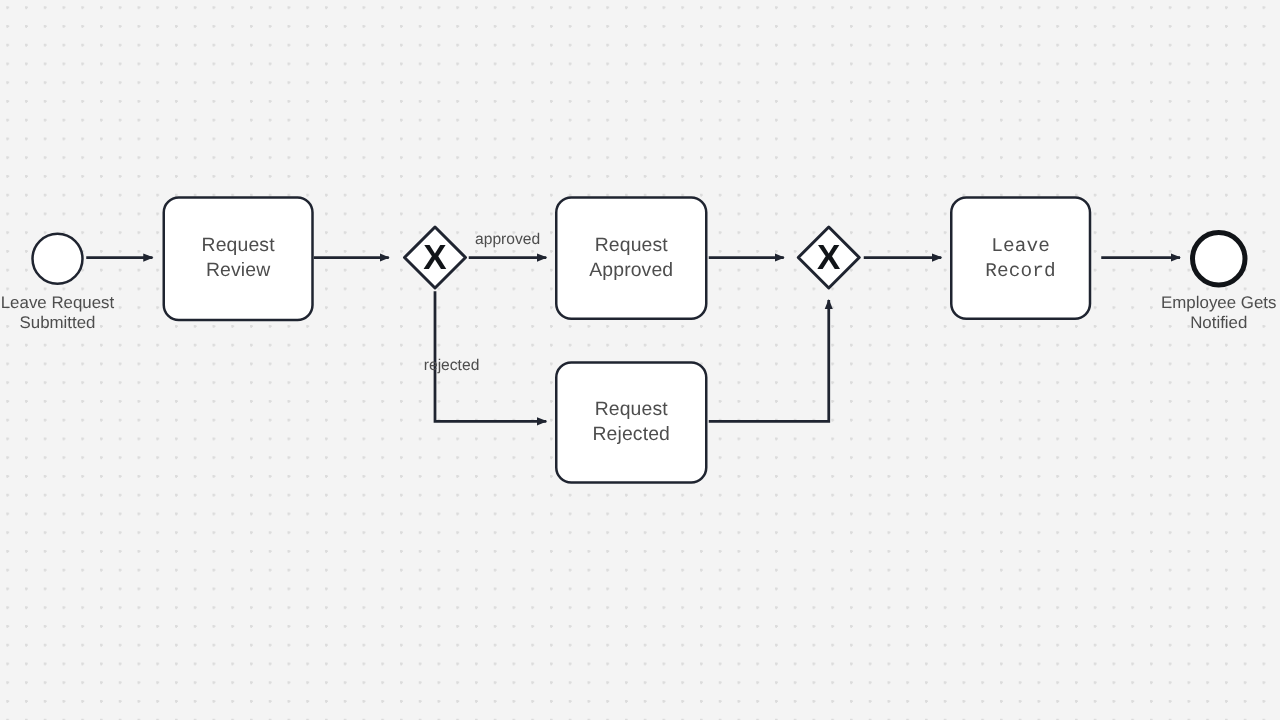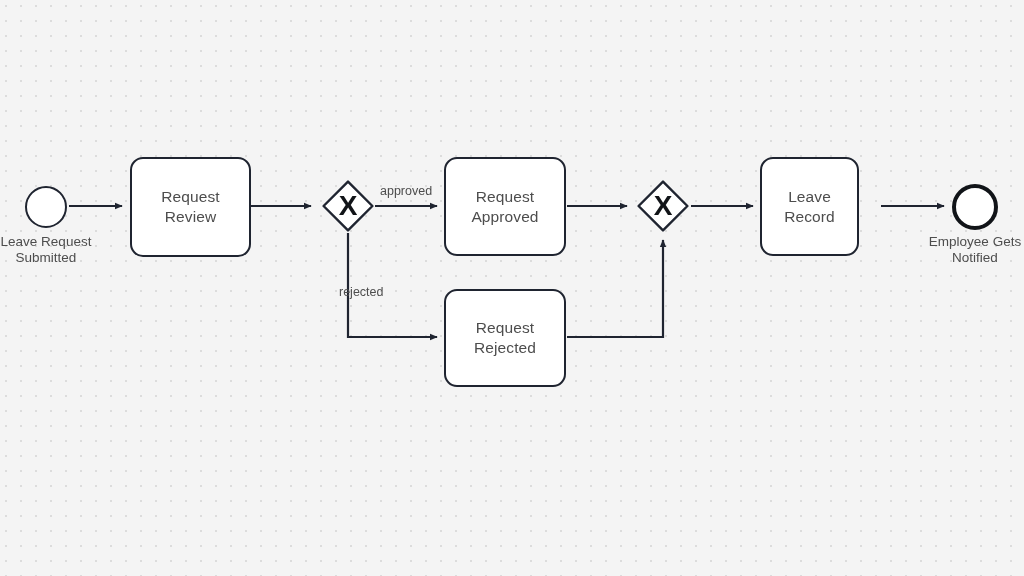--- a/index.html
+++ b/index.html
@@ -168,19 +168,19 @@
   <div class="node task" style="left: 444px; top: 289px; width: 122px; height: 98px; white-space: pre-line;">Request
 Rejected</div>
 
   <div class="gateway-wrap" style="left:637px; top:180px; width:52px; height:52px;">
     <svg class="gateway-shape" viewBox="0 0 52 52" xmlns="http://www.w3.org/2000/svg">
       <polygon points="26,1.6 50.4,26 26,50.4 1.6,26" fill="#ffffff" stroke="#1f2430" stroke-width="2.4" stroke-linejoin="round"></polygon>
     </svg>
     <div class="gateway-x">X</div>
   </div>
 
-  <div class="node task" style="left: 760px; top: 157px; width: 99px; height: 99px; white-space: pre-line;">Leave Record</div>
+  <div class="node task" style="left: 760px; top: 157px; width: 113px; height: 99px; white-space: pre-line; font-family: Liberation Mono, monospace;">Leave Record</div>
 
   <div class="node event event-end" style="left:952px; top:184px; width:46px; height:46px;"></div>
   <div class="event-label" style="left: 905px; top: 234px; width: 140px; white-space: pre-line;">Employee Gets
 Notified</div>
 
 </div>
 
 </body></html>

